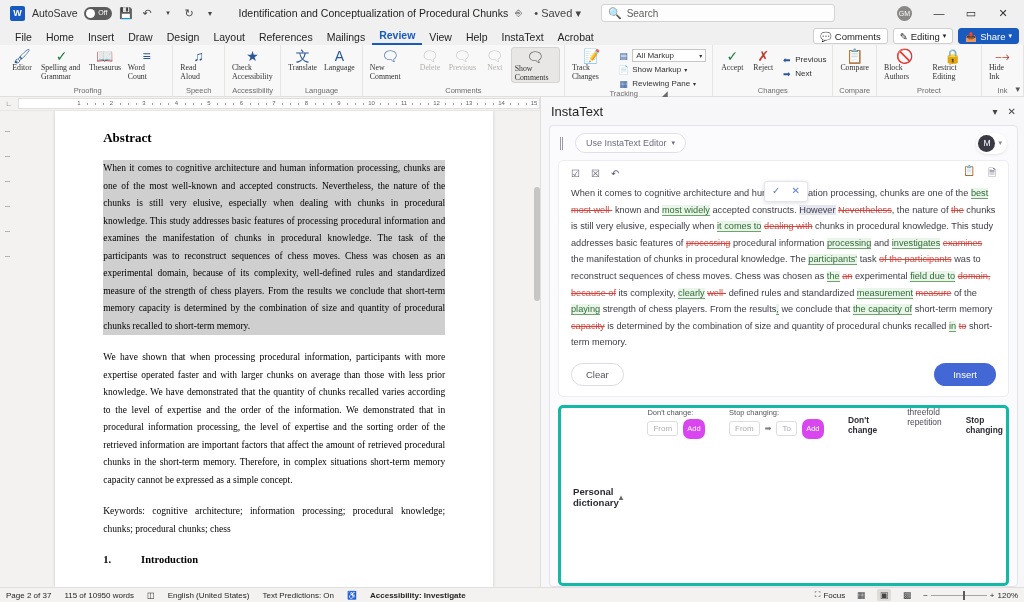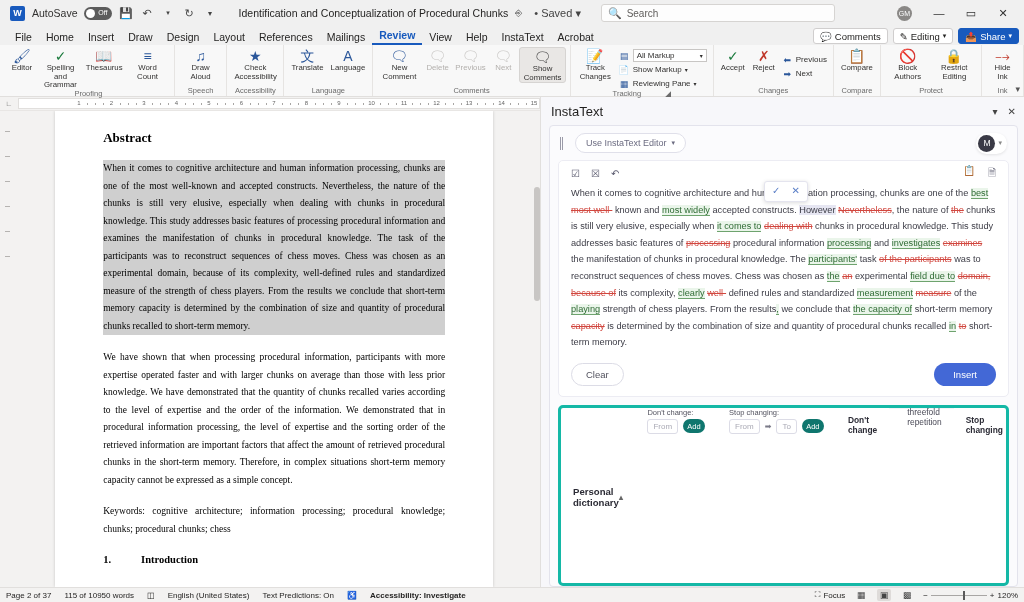--- a/index.html
+++ b/index.html
@@ -46,21 +46,21 @@
   .ribbon { height:52px; background:#f8f8f8; border-bottom:1px solid #e1dfdd; display:flex; align-items:stretch;
             flex:0 0 52px; padding-left:3px; position:relative; }
   .rgroup { display:flex; flex-direction:column; align-items:center; border-right:1px solid #e6e4e2; padding:0 4px; }
   .rgroup:last-child { border-right:none; }
   .rrow { display:flex; align-items:flex-start; flex:1; gap:1px; padding-top:2px;}
   .rlabel { font-size:7.5px; color:#6b6b6b; text-align:right; padding-bottom:1px; line-height:8px; }
   .bigbtn { width:auto; min-width:30px; display:flex; flex-direction:column; align-items:center; padding:1px 3px 0 3px;
             border-radius:3px; }
   .bigbtn.sel { background:#e9e7e5; border:1px solid #d6d4d2; }
   .bigbtn .gl { font-size:14px; line-height:15px; height:16px; display:flex; align-items:center; color:#2b579a; }
-  .bigbtn .tx { font-size:7.8px; color:#323130; text-align:center; line-height:8.5px; max-width:42px; }
+  .bigbtn .tx { font-size:7.8px; color:#323130; line-height:8.5px; max-width:42px;font-family:Liberation Serif, serif; }
   .bigbtn.dis .tx { color:#b3b0ad; }
   .bigbtn.dis .gl { color:#c8c6c4; }
   .smallcol { display:flex; flex-direction:column; justify-content:center; gap:1px; padding-top:2px;}
   .smallrow { display:flex; align-items:center; gap:3px; font-size:8px; color:#323130; height:13px; padding:0 2px;}
   .smallrow .gl { font-size:9px; width:11px; text-align:center; color:#2b579a; }
   .combo { width:74px; height:13px; border:1px solid #c8c6c4; background:#fff; display:flex; align-items:center;
            justify-content:space-between; padding:0 3px; font-size:8px; }
   .ribbon-collapse { position:absolute; right:4px; bottom:2px; font-size:9px; color:#555; }
 
   
@@ -125,21 +125,21 @@
           flex-direction:row; overflow:hidden; }
   .dict-head { display:flex; align-items:center; padding:9px 12px 6px 12px; }
   .dict-title { font-size:9.6px; font-weight:bold; color:#2b2b35; }
   .dict-head .chev { margin-left:auto; font-size:9px; color:#666; }
   .fgrp { padding:0 12px 3px 12px; }
   .flabel { font-size:7.5px; color:#53535f; margin-bottom:2px; }
   .frow { display:flex; align-items:center; gap:5px; }
   .inp { height:15px; border:1px solid #dcdce6; border-radius:3px; background:#fff; font-size:8px; color:#aaaab5;
          display:flex; align-items:center; padding:0 5px; flex:1; }
   .arrow { font-size:8px; color:#7a7a88; }
-  .addbtn { width:22px; height:14px; background:#0f766e; color:#fff; border-radius:7px; font-size:7.5px;
+  .addbtn { width:22px; height:20px; background:#d946ef; color:#fff; border-radius:7px; font-size:7.5px;
             display:flex; align-items:center; justify-content:center; }
   .sect-h { font-size:8.4px; font-weight:bold; color:#2b2b35; padding:7px 12px 1px 12px; }
   .ditem { display:flex; align-items:center; height:18px; padding:0 12px 0 18px; font-size:8.4px; color:#4a4a57;
            border-top:1px solid #f4f4f8; }
   .ditem.alt { background:#f7f7fb; }
   .ditem .to { width:47%; display:flex; gap:5px; }
   .ditem .from { width:53%; }
   .divider { height:1px; background:#ececf3; margin-top:4px; }
 
   
@@ -237,21 +237,21 @@
           <span class="tx">Word Count</span>
         </div>
       </div>
       <div class="rlabel">Proofing</div>
     </div>
 
     <div class="rgroup">
       <div class="rrow">
         <div class="bigbtn">
           <span class="gl">♫</span>
-          <span class="tx">Draw Aloud</span>
+          <span class="tx">Read Aloud</span>
         </div>
       </div>
       <div class="rlabel">Speech</div>
     </div>
 
     <div class="rgroup">
       <div class="rrow">
         <div class="bigbtn">
           <span class="gl">★</span>
           <span class="tx">Check Accessibility</span>

